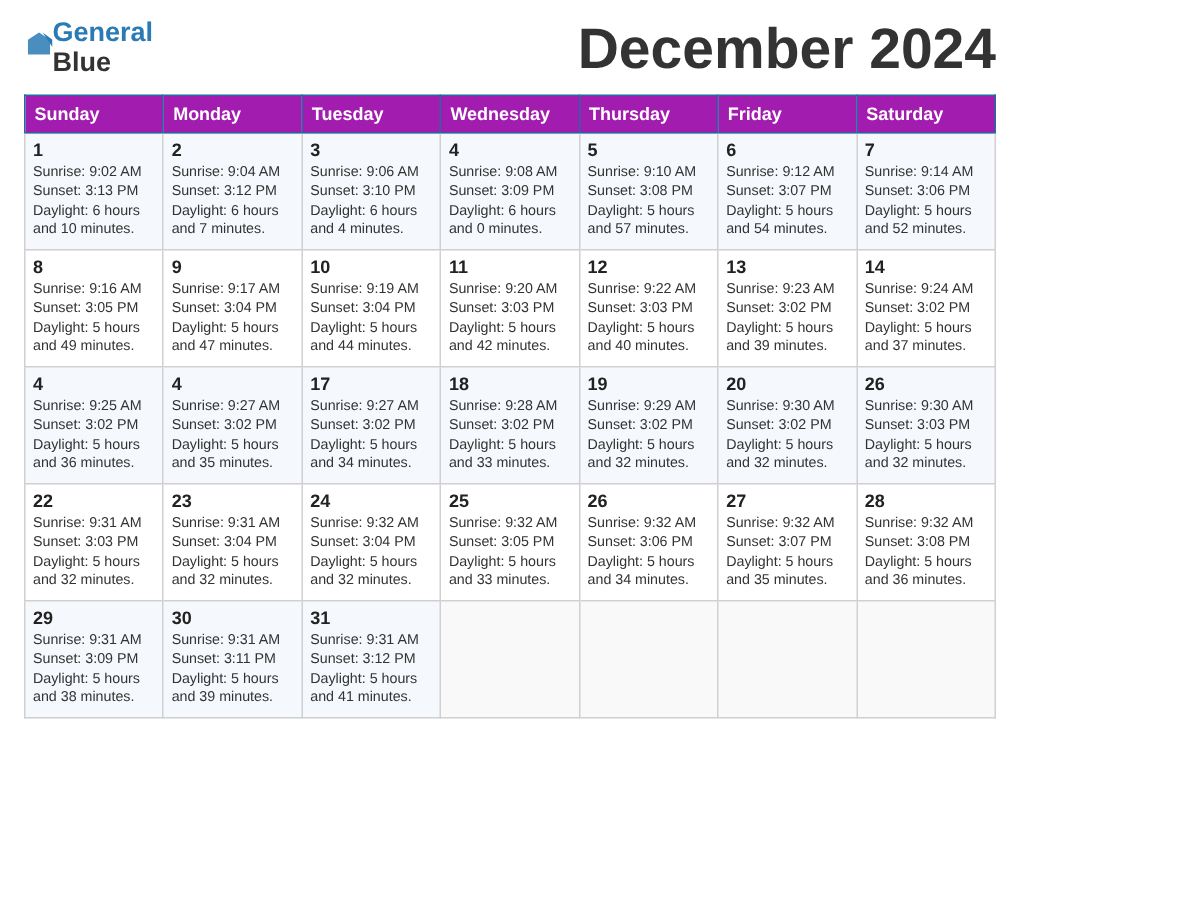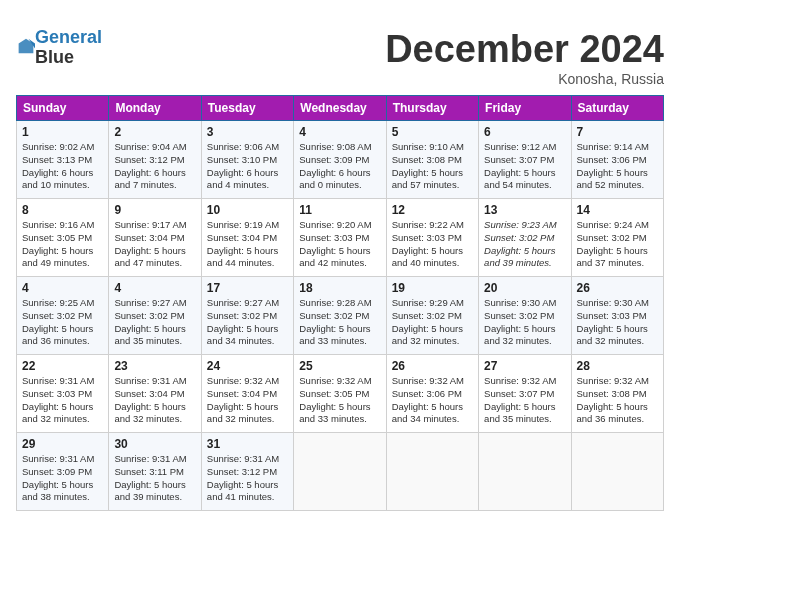--- a/index.html
+++ b/index.html
@@ -6,21 +6,21 @@
     body {
       font-family: Arial, sans-serif;
       background: #fff;
       width: 792px;
       height: 612px;
       overflow: hidden;
     }
     .page {
       width: 680px;
       height: 612px;
-      padding: 28px 16px 10px 16px;
+      padding: 12px 16px 10px 16px;
       background: #fff;
     }
     .header {
       display: flex;
       justify-content: space-between;
       align-items: flex-start;
       margin-bottom: 8px;
     }
     .logo {
       display: flex;
@@ -108,21 +108,20 @@
         </svg>
       </div>
       <div>
         <div class="logo-text">
           <span>General</span><br><span style="color:#333">Blue</span>
         </div>
       </div>
     </div>
     <div class="title-block">
       <div class="month-title">December 2024</div>
-      <div class="location">Konosha, Russia</div>
     </div>
   </div>
 
   <table class="calendar">
     <thead>
       <tr id="weekday-row">
           <th>Sunday</th>
           <th>Monday</th>
           <th>Tuesday</th>
           <th>Wednesday</th>
@@ -214,21 +213,21 @@
           </td>
           <td>
             <span class="day-num">12</span>
             <div class="day-info" style="white-space: pre-line;">Sunrise: 9:22 AM
 Sunset: 3:03 PM
 Daylight: 5 hours
 and 40 minutes.</div>
           </td>
           <td>
             <span class="day-num">13</span>
-            <div class="day-info" style="white-space: pre-line; font-style: italic;">Sunrise: 9:23 AM
+            <div class="day-info" style="white-space: pre-line;">Sunrise: 9:23 AM
 Sunset: 3:02 PM
 Daylight: 5 hours
 and 39 minutes.</div>
           </td>
           <td>
             <span class="day-num">14</span>
             <div class="day-info" style="white-space: pre-line;">Sunrise: 9:24 AM
 Sunset: 3:02 PM
 Daylight: 5 hours
 and 37 minutes.</div>

